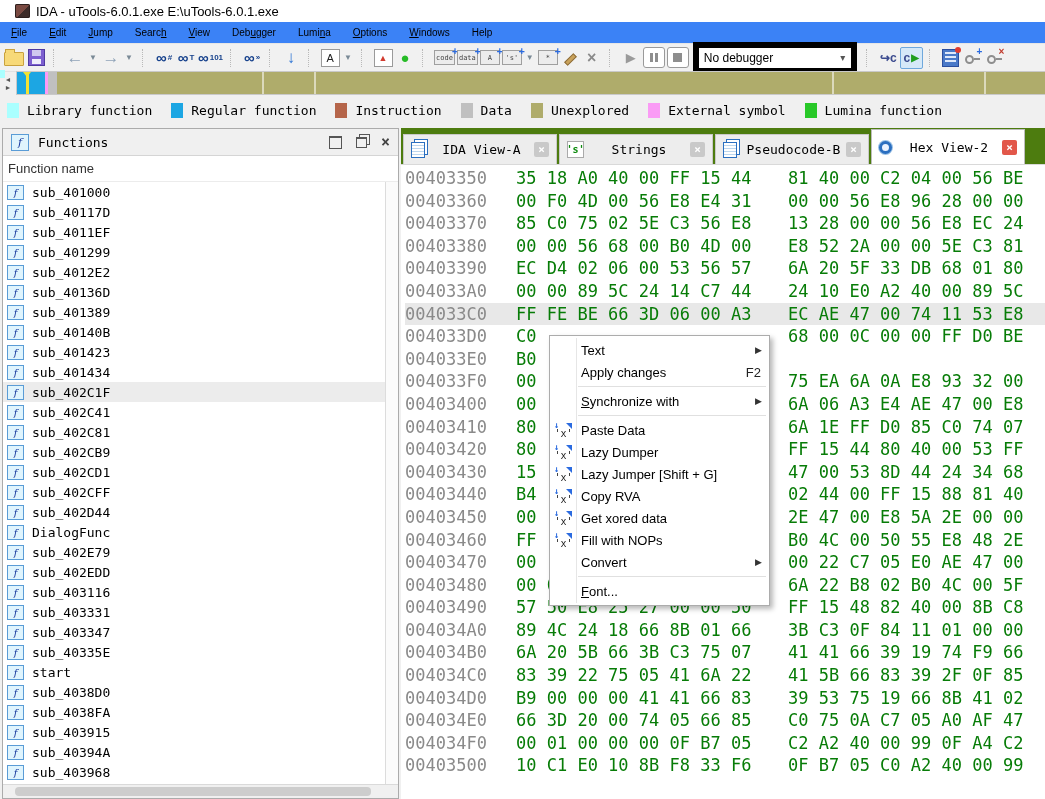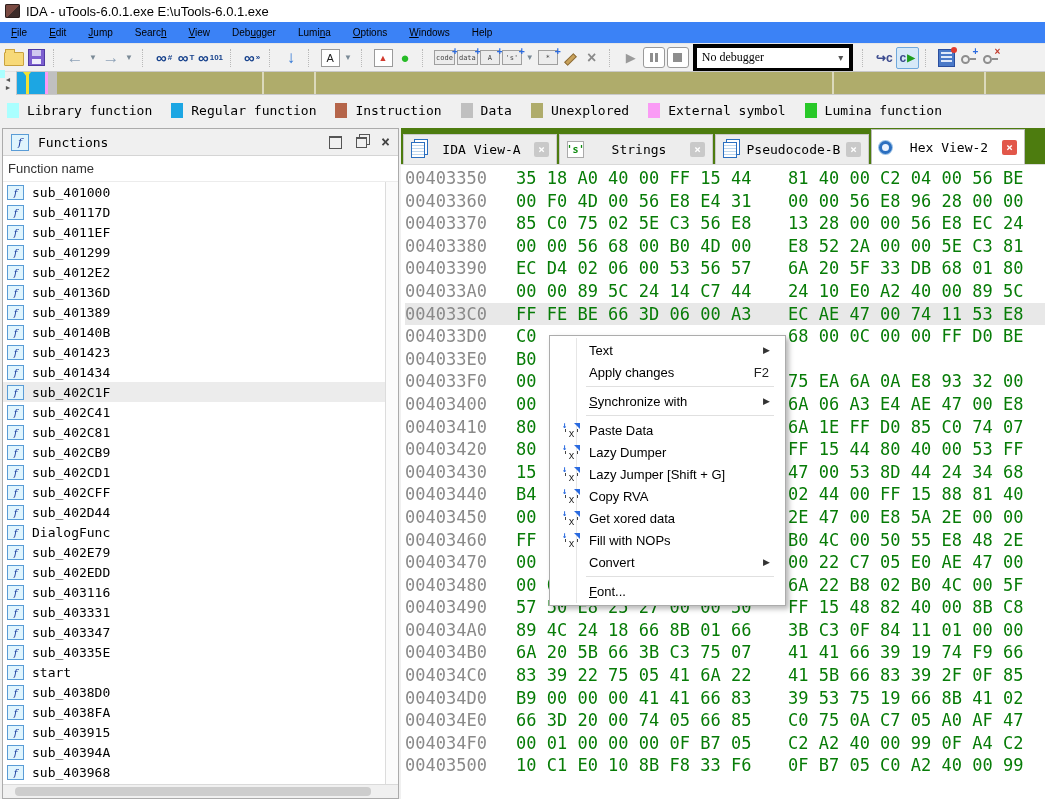--- a/index.html
+++ b/index.html
@@ -1,21 +1,21 @@
 <!DOCTYPE html>
 <html><head>
 <meta charset="utf-8">
 <style>
   html,body{margin:0;padding:0}
   body{width:1045px;height:799px;position:relative;overflow:hidden;background:#F0F0F0;
        font-family:"Liberation Sans",sans-serif;color:#000;-webkit-font-smoothing:antialiased}
   u{text-decoration:underline}
 
   
-  .titlebar{position:absolute;top:0;left:0;right:0;height:22px;background:#FFF;display:flex;align-items:center;gap:6px;padding-left:5px;font-size:13px}
+  .titlebar{position:absolute;top:0;left:0;right:0;height:22px;background:#FFF;display:flex;align-items:center;gap:6px;padding-left:15px;font-size:13px}
   .app-icon{width:15px;height:14px;background:linear-gradient(135deg,#7a4a42 0 55%,#3d2b28 55% 100%);border-radius:2px;box-shadow:inset 0 0 0 1px #2c1f1d}
 
   
   .menubar{position:absolute;top:22px;left:0;right:0;height:21px;background:#3b82f6;display:flex;align-items:center;font-size:10px}
   .menu-item{padding:2px 11px;cursor:default}
 
   
   .toolbar{position:absolute;top:43px;left:0;right:0;height:27px;background:#F1F1F1;border-top:1px solid #E6E6E6;border-bottom:1px solid #E2E2E2;display:flex;align-items:center;padding-left:3px}
   .tsep{width:6px;height:18px;border-left:1px dotted #B9B9B9;margin:0 4px 0 6px}
   .tbtn{height:22px;min-width:20px;display:flex;align-items:center;justify-content:center;font-size:14px;color:#5a6a72;margin:0 1px;position:relative}
@@ -32,21 +32,21 @@
   .minibox{min-width:16px;height:13px;border:1px solid #9f9f9f;background:#ececec;display:flex;align-items:center;justify-content:center;font-family:"DejaVu Sans Mono",monospace;font-size:7px;color:#444;padding:0 1px;position:relative}
   .minibox i{position:absolute;right:-4px;top:-6px;font-style:normal;color:#2B6BE0;font-size:10px;font-weight:bold}
   .folder-i{width:18px;height:12px;background:#F7D978;border:1px solid #C9A23E;border-radius:1px;position:relative;margin-top:2px}
   .folder-i::before{content:"";position:absolute;left:0;top:-4px;width:8px;height:3px;background:#F7D978;border:1px solid #C9A23E;border-bottom:none;border-radius:1px 1px 0 0}
   .floppy-i{width:15px;height:15px;background:#7D5FD0;border:1px solid #4f3aa0;position:relative}
   .floppy-i::before{content:"";position:absolute;left:3px;top:0;width:9px;height:6px;background:#cfc8ef}
   .floppy-i::after{content:"";position:absolute;left:3px;bottom:1px;width:9px;height:5px;background:#efeefb}
   .boxed{width:20px;height:19px;border:1px solid #9a9a9a;border-radius:3px;background:#fff;display:flex;align-items:center;justify-content:center}
   .pause-i i{display:inline-block;width:3px;height:9px;background:#8E8E8E;margin:0 1px}
   .stop-i i{display:inline-block;width:9px;height:9px;background:#8E8E8E}
-  .combo{width:152px;height:20px;border:4px solid #000000;background:#fff;display:flex;align-items:center;margin:0 3px;font-family:Liberation Serif, serif;font-size:12px}
+  .combo{width:152px;height:20px;border:6px solid #000000;background:#fff;display:flex;align-items:center;margin:0 3px;font-family:Liberation Sans, sans-serif;font-size:12px}
   .combo .ct{flex:1;padding-left:5px}
   .combo .ca{width:16px;color:#555;font-size:10px;text-align:center}
   .cbtn{width:21px;height:20px;display:flex;align-items:center;justify-content:center;font-size:12px;font-weight:bold;color:#3d4c8f;border:1px solid transparent}
   .cbtn.active{background:#D6E9F8;border:1px solid #6FA8DC;border-radius:2px}
   .cbtn .garrow{color:#1e9e1e;font-size:10px;margin-left:1px}
   .nbk{width:15px;height:16px;background:#4A79C8;border:1px solid #2B4E9E;position:relative}
   .nbk::before{content:"";position:absolute;left:2px;top:2px;right:2px;bottom:2px;background:repeating-linear-gradient(#dfe9fa 0 2px,#4A79C8 2px 4px)}
   .nbk::after{content:"";position:absolute;right:-3px;top:-3px;width:6px;height:6px;border-radius:50%;background:#E03B2F}
   .keyi{display:inline-block;width:15px;height:12px;position:relative}
   .keyi::before{content:"";position:absolute;left:0;top:3px;width:5px;height:5px;border:2px solid #8E8E8E;border-radius:50%}
@@ -102,21 +102,21 @@
 
   
   .hexarea{flex:1;background:#fff;overflow:hidden;font-family:"DejaVu Sans Mono",monospace;font-size:17px;padding:2px 0 0 4px}
   .hexrow{height:22.6px;line-height:22.6px;white-space:pre;display:flex}
   .hexrow.sel{background:#E8E8E8}
   .haddr{color:#8A8A8A;width:82px;flex:none}
   .hg1{color:#077C07;margin-left:29px;width:236px;flex:none}
   .hg2{color:#077C07;margin-left:36px}
 
   
-  .context-menu{position:absolute;left:549px;top:335px;width:219px;background:#FFF;border:1px solid #ACACAC;box-shadow:3px 3px 5px rgba(0,0,0,.28);padding:3px 8px;z-index:10;font-size:13px}
+  .context-menu{position:absolute;left:549px;top:335px;width:219px;background:#FFF;border:1px solid #ACACAC;box-shadow:3px 3px 5px rgba(0,0,0,.28);padding:3px 0;z-index:10;font-size:13px}
   .context-menu::before{content:"";position:absolute;left:26px;top:2px;bottom:2px;width:1px;background:#E6E6E6}
   .cm-item{height:22px;display:flex;align-items:center;padding:0 8px 0 4px;position:relative}
   .cm-ic{width:19px;height:17px;margin-right:8px;flex:none;position:relative;display:flex;align-items:flex-end;justify-content:center}
   .cm-py{font-family:"DejaVu Sans Mono",monospace;font-size:10px;color:#222;line-height:11px}
   .cm-py::before{content:"↓";position:absolute;left:0;top:-2px;color:#2B6BE0;font-size:9px;font-weight:bold}
   .cm-py::after{content:"";position:absolute;right:1px;top:1px;border:3px solid transparent;border-top-color:#2B6BE0;border-right-color:#2B6BE0}
   .cm-label{flex:1;white-space:nowrap}
   .cm-short{margin-left:10px;color:#222}
   .cm-arrow{position:absolute;right:7px;font-size:9px;color:#333}
   .cm-sep{height:1px;background:#E0E0E0;margin:3px 3px 3px 28px}

